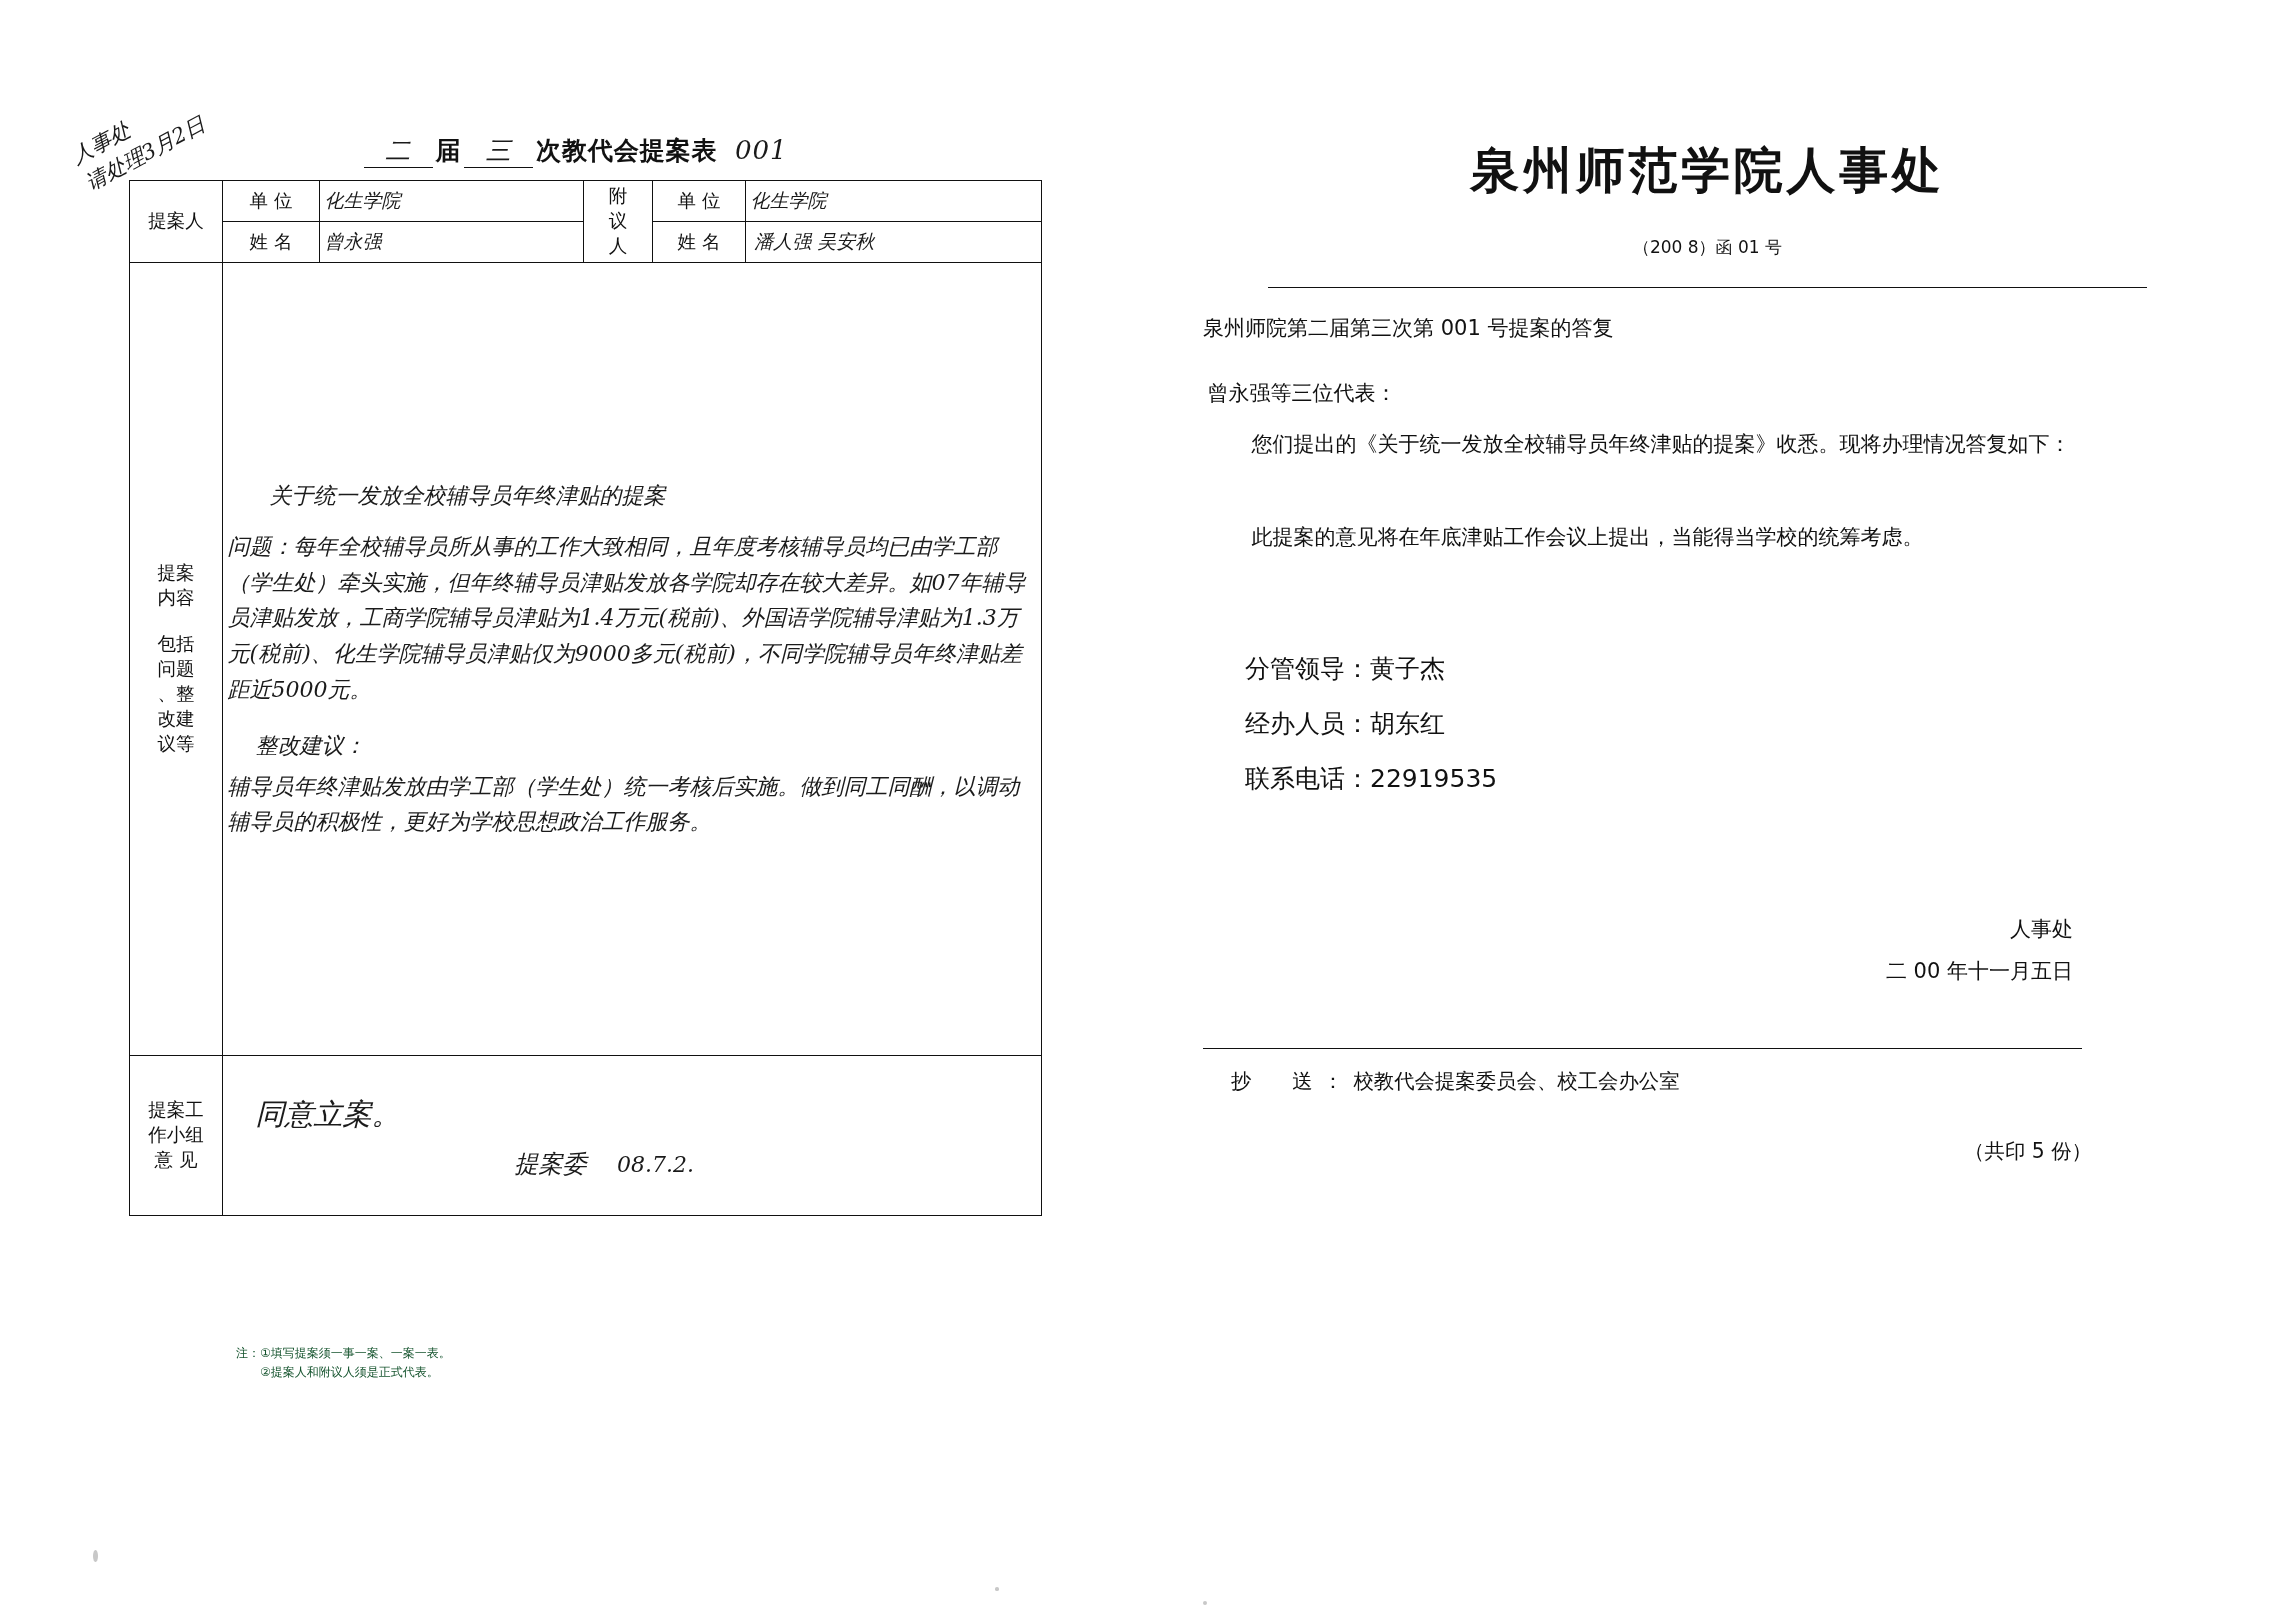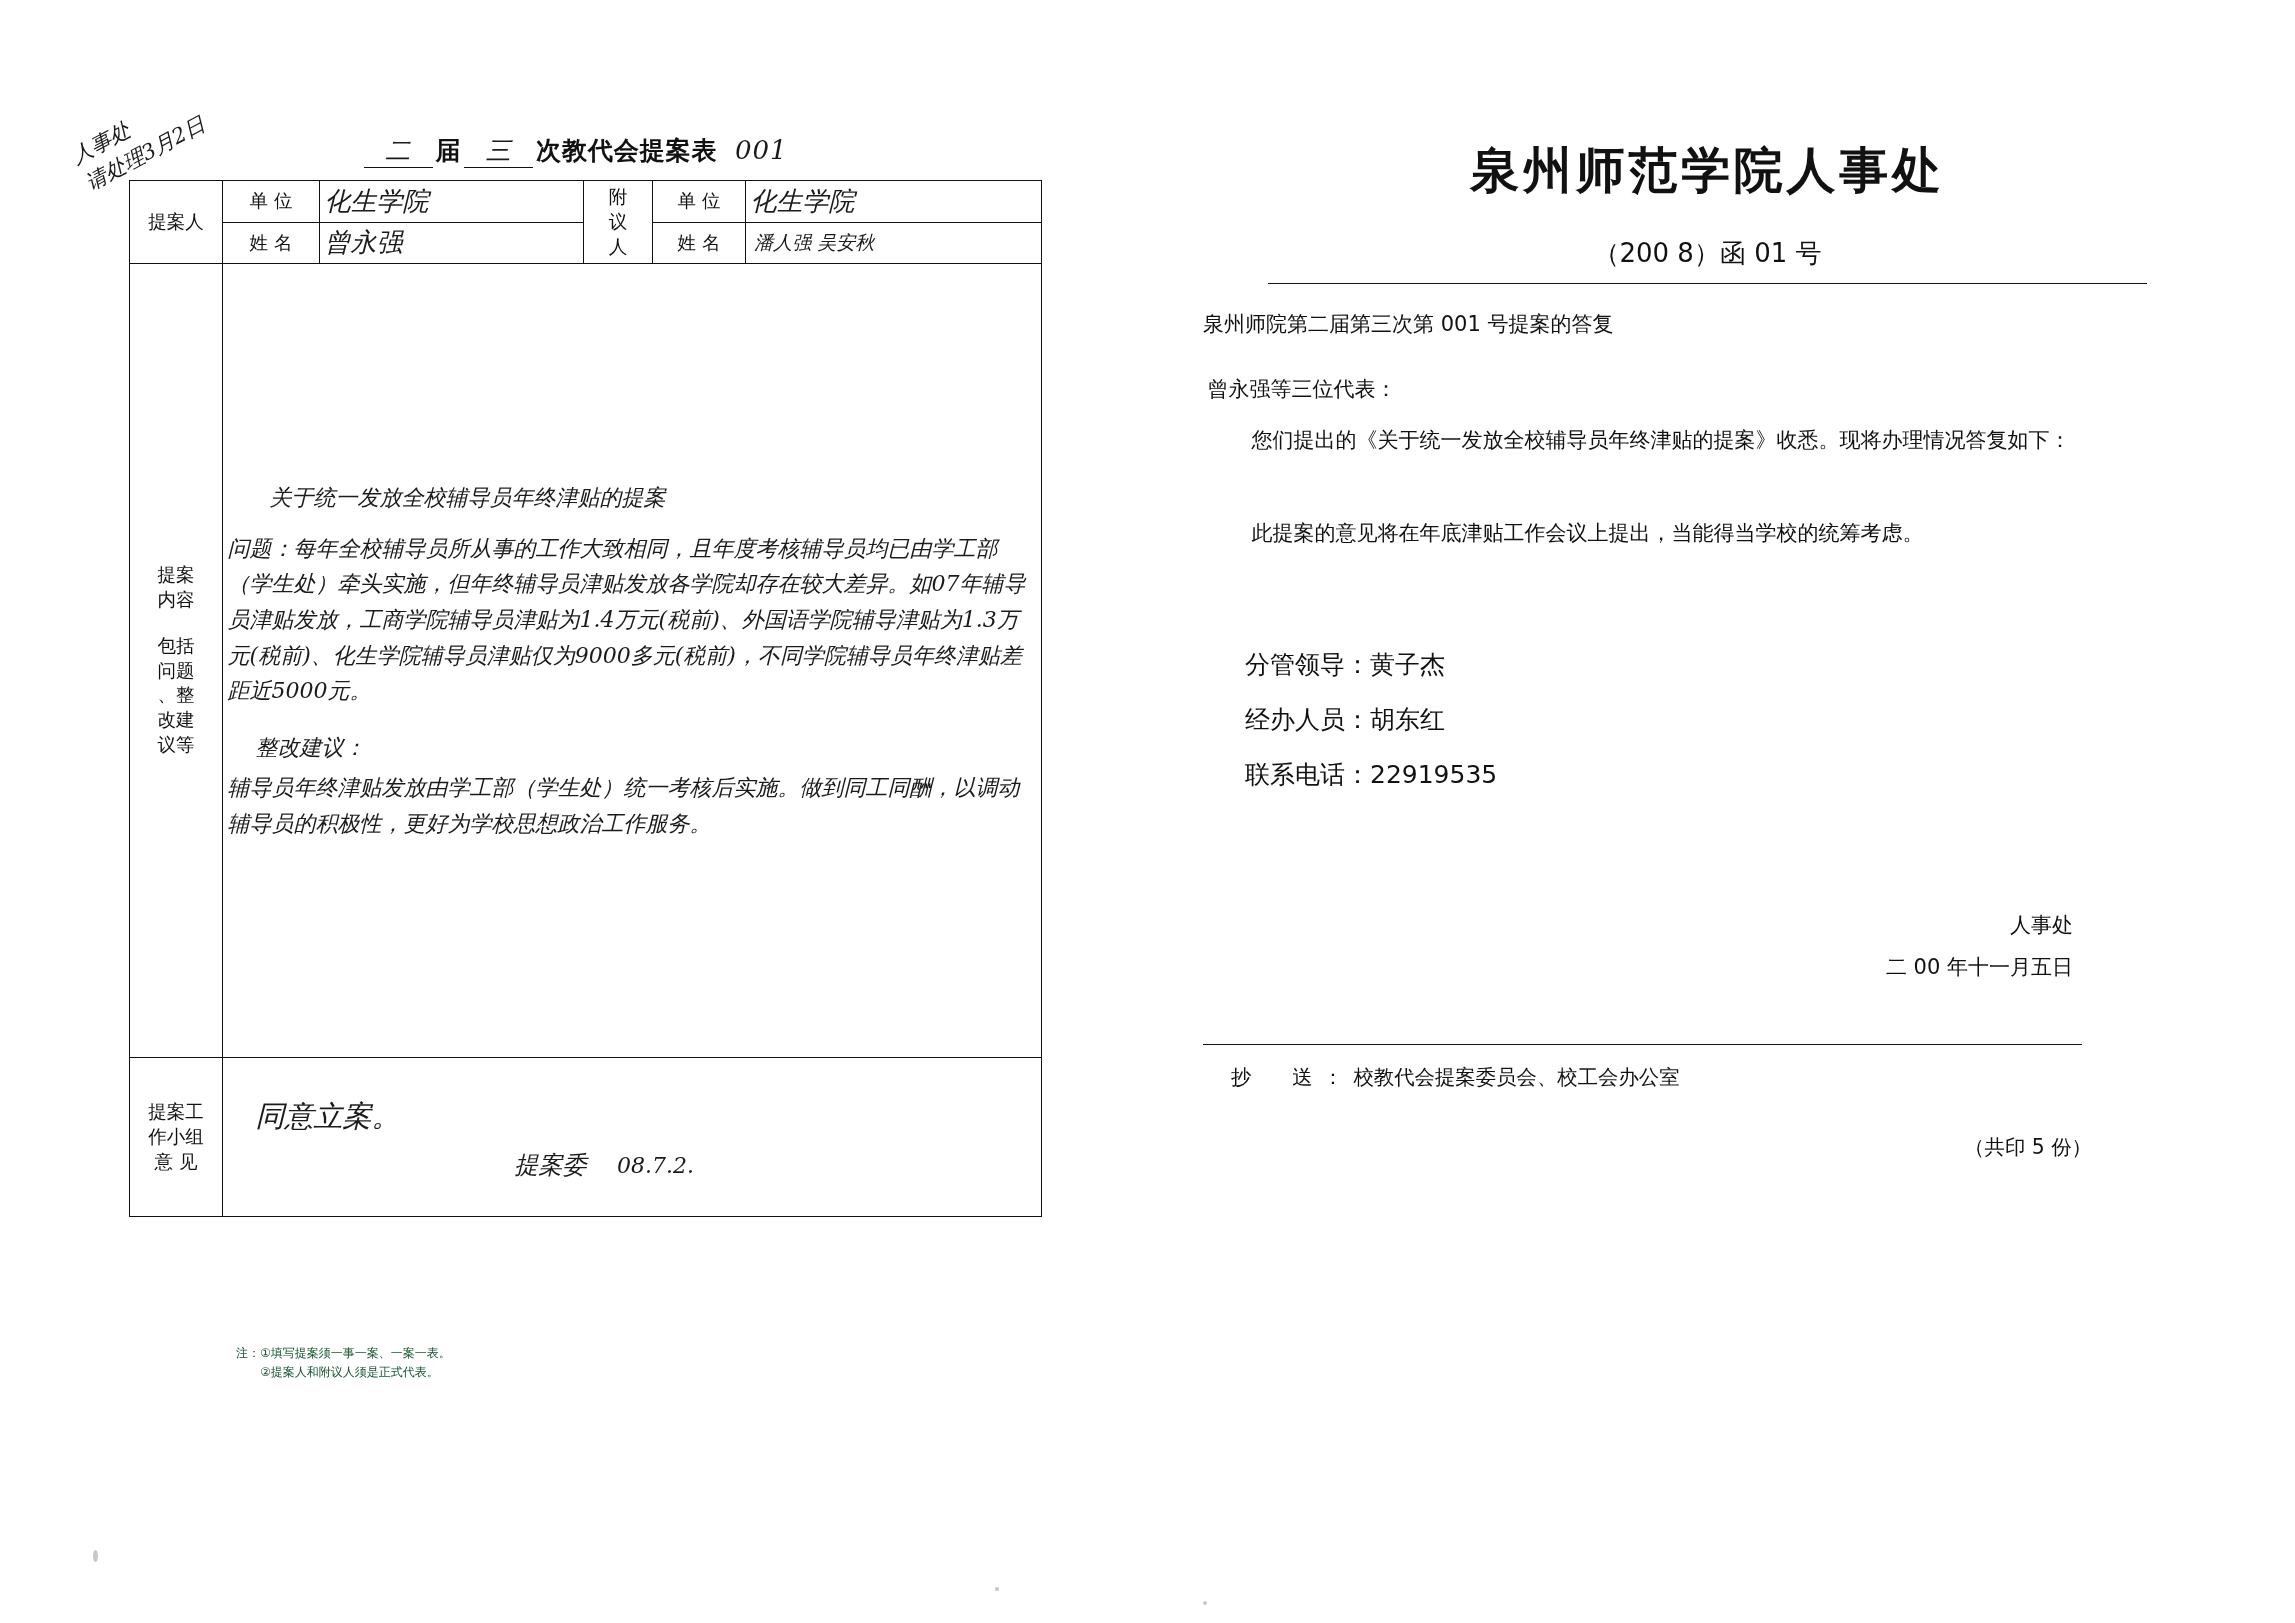--- a/index.html
+++ b/index.html
@@ -98,21 +98,21 @@
   }
   .lbl-v span {
     display: block;
   }
   .hand {
     font-family: "DejaVu Serif", "Liberation Serif", serif;
     font-style: italic;
     color: #1a1a1a;
   }
   .hand-cell {
-    font-size: 26px;
+    font-size: 19px;
     padding-left: 18.5px;
   }
   .content-cell {
     height: 787px;
     vertical-align: top;
     padding: 12px 14px 9.3px 15.7px;
   }
   .content-hand {
     font-family: "DejaVu Serif", "Liberation Serif", serif;
     font-style: italic;
@@ -168,23 +168,23 @@
   }
   .letterhead {
     text-align: center;
     font-size: 49px;
     font-weight: bold;
     letter-spacing: 3.7px;
     margin-top: 32px;
   }
   .doc-no {
     text-align: center;
-    font-size: 26px;
+    font-size: 17px;
     margin-top: 32px;
-    padding-bottom: 12px;
+    padding-bottom: 28px;
     border-bottom: 1.9px solid #111;
     width: 879px;
     margin-left: auto;
     margin-right: auto;
   }
   .subject {
     text-align: left;
     font-size: 21px;
     margin-top: 26px;
   }

